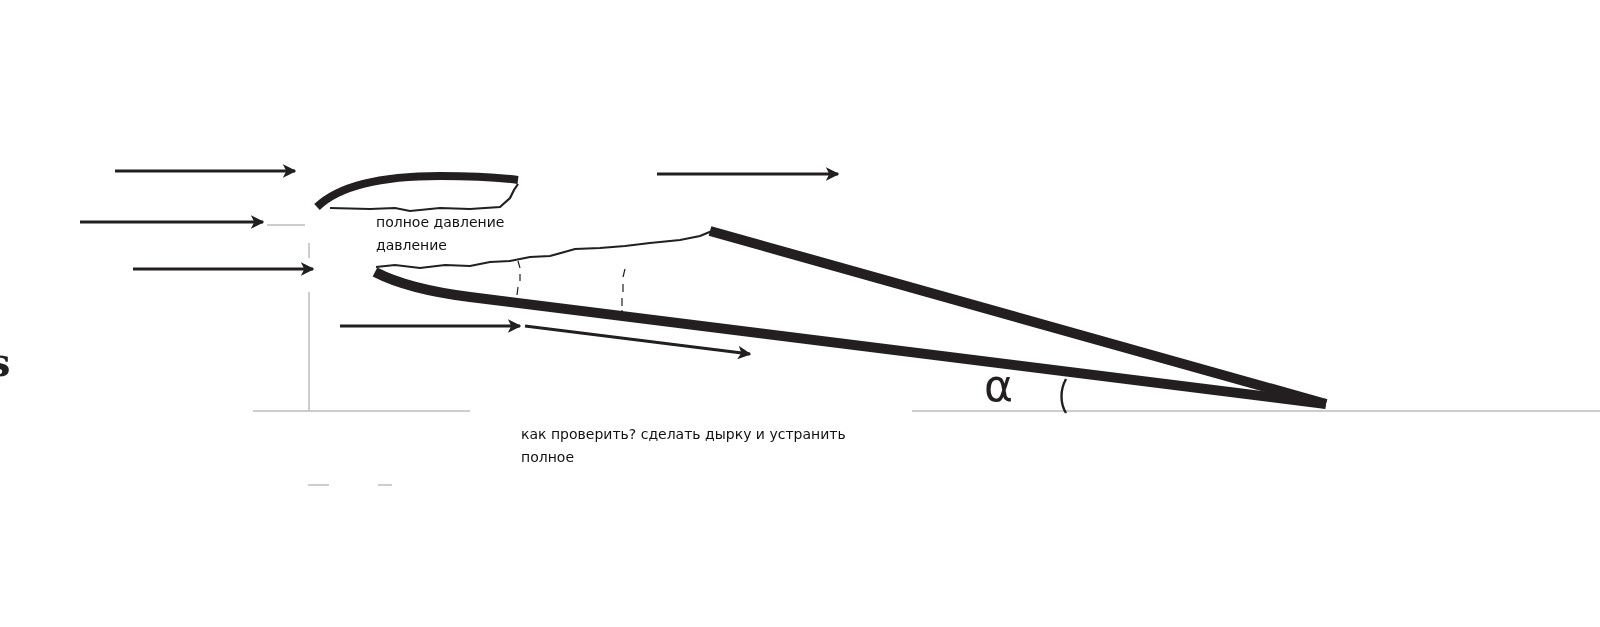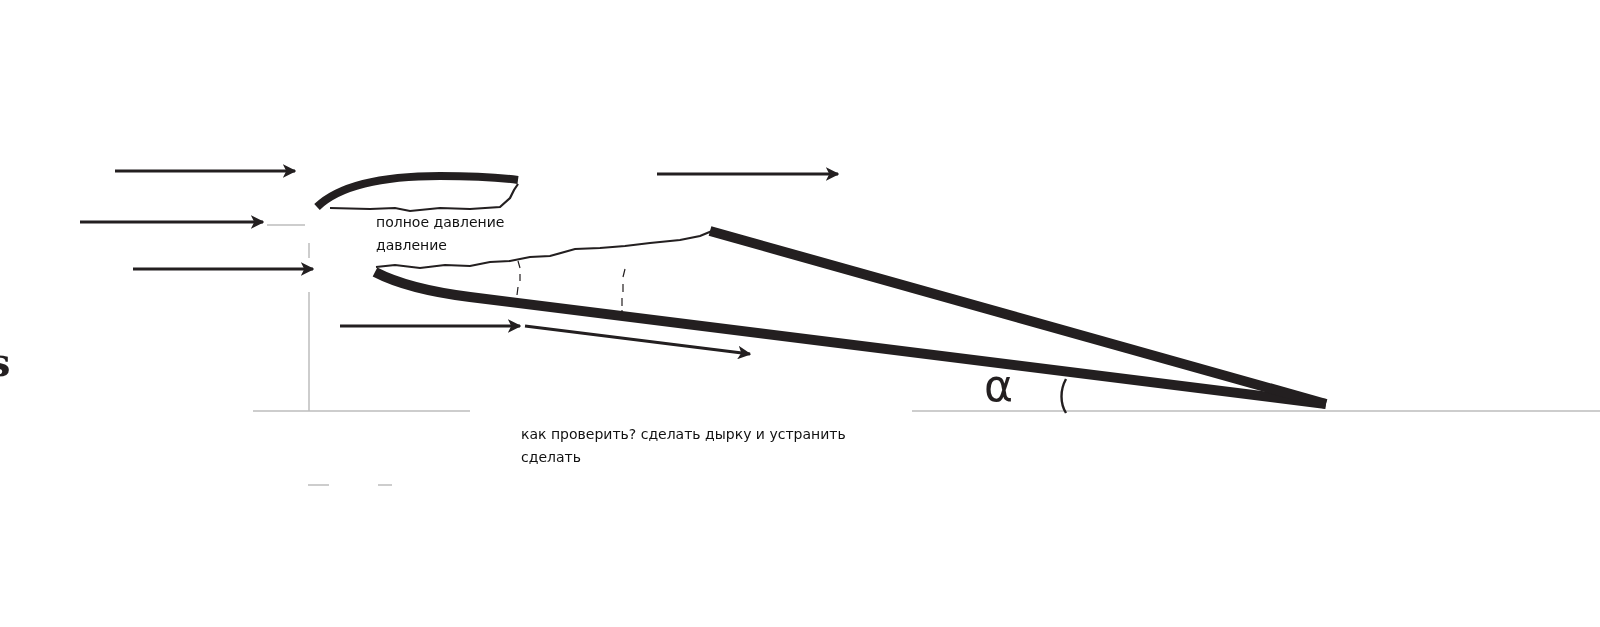--- a/index.html
+++ b/index.html
@@ -115,14 +115,14 @@
 
 <div class="label label-pressure">
   <span class="label-line">полное давление</span>
   <span class="label-line">давление</span>
 </div>
 
 <div class="alpha">α</div>
 
 <div class="label label-note">
   <span class="label-line">как проверить? сделать дырку и устранить</span>
-  <span class="label-line">сделать</span>
+  <span class="label-line">полное</span>
 </div>
 
 </body></html>

